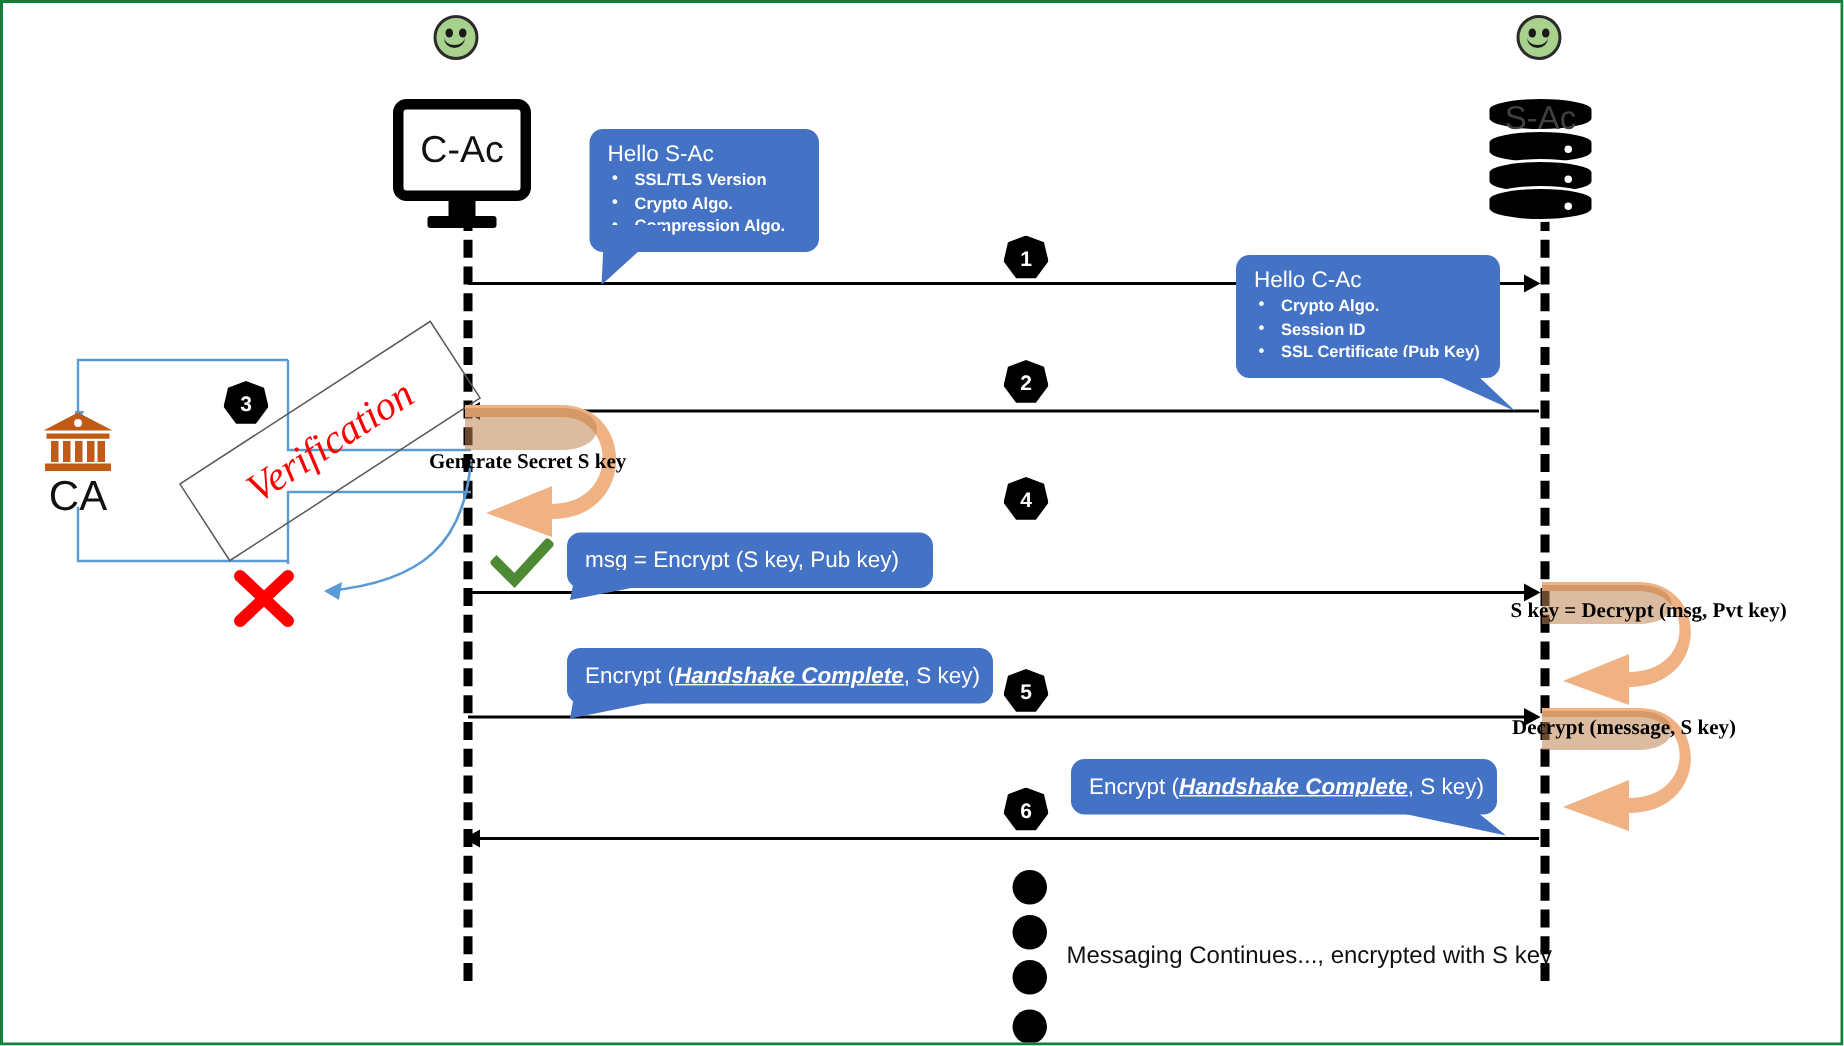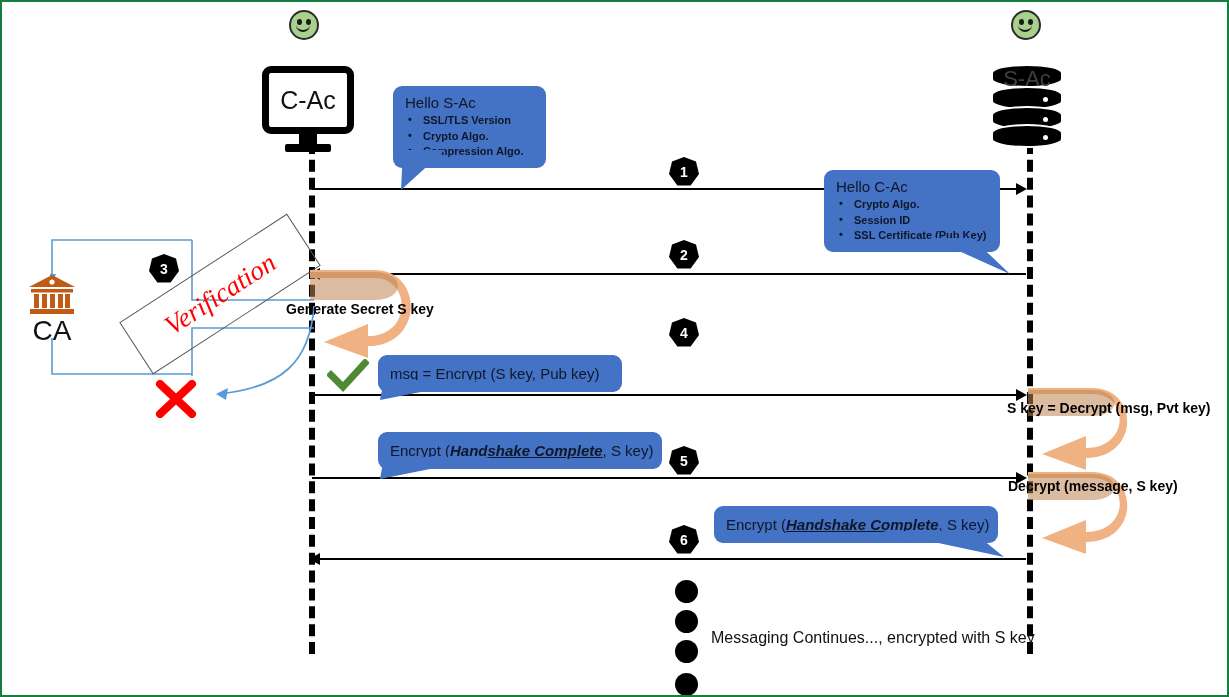--- a/index.html
+++ b/index.html
@@ -123,21 +123,21 @@
     font-weight: bold;
     display: flex;
     align-items: center;
     justify-content: center;
     clip-path: polygon(50% 0%, 90% 15%, 100% 57%, 72% 95%, 28% 95%, 0% 57%, 10% 15%);
   }
 
   
   .callout {
     background: #4472C4;
-    color: #0f172a;
+    color: #ffffff;
     border-radius: 9px;
     padding: 7px 12px 8px 12px;
     box-sizing: border-box;
     position: absolute;
     line-height: 1.28;
   }
   .callout .co-title {
     font-size: 15px;
     margin-bottom: 1px;
     white-space: nowrap;
@@ -175,20 +175,21 @@
   
   .uturn { position: absolute; }
 
   
   .op-label {
     position: absolute;
     font-size: 14px;
     font-weight: bold;
     color: #000;
     white-space: nowrap;
+    font-family: Liberation Serif, serif;
   }
   .plain-label {
     position: absolute;
     font-size: 16px;
     color: #111;
     white-space: nowrap;
   }
 
   
   .ca-text {

